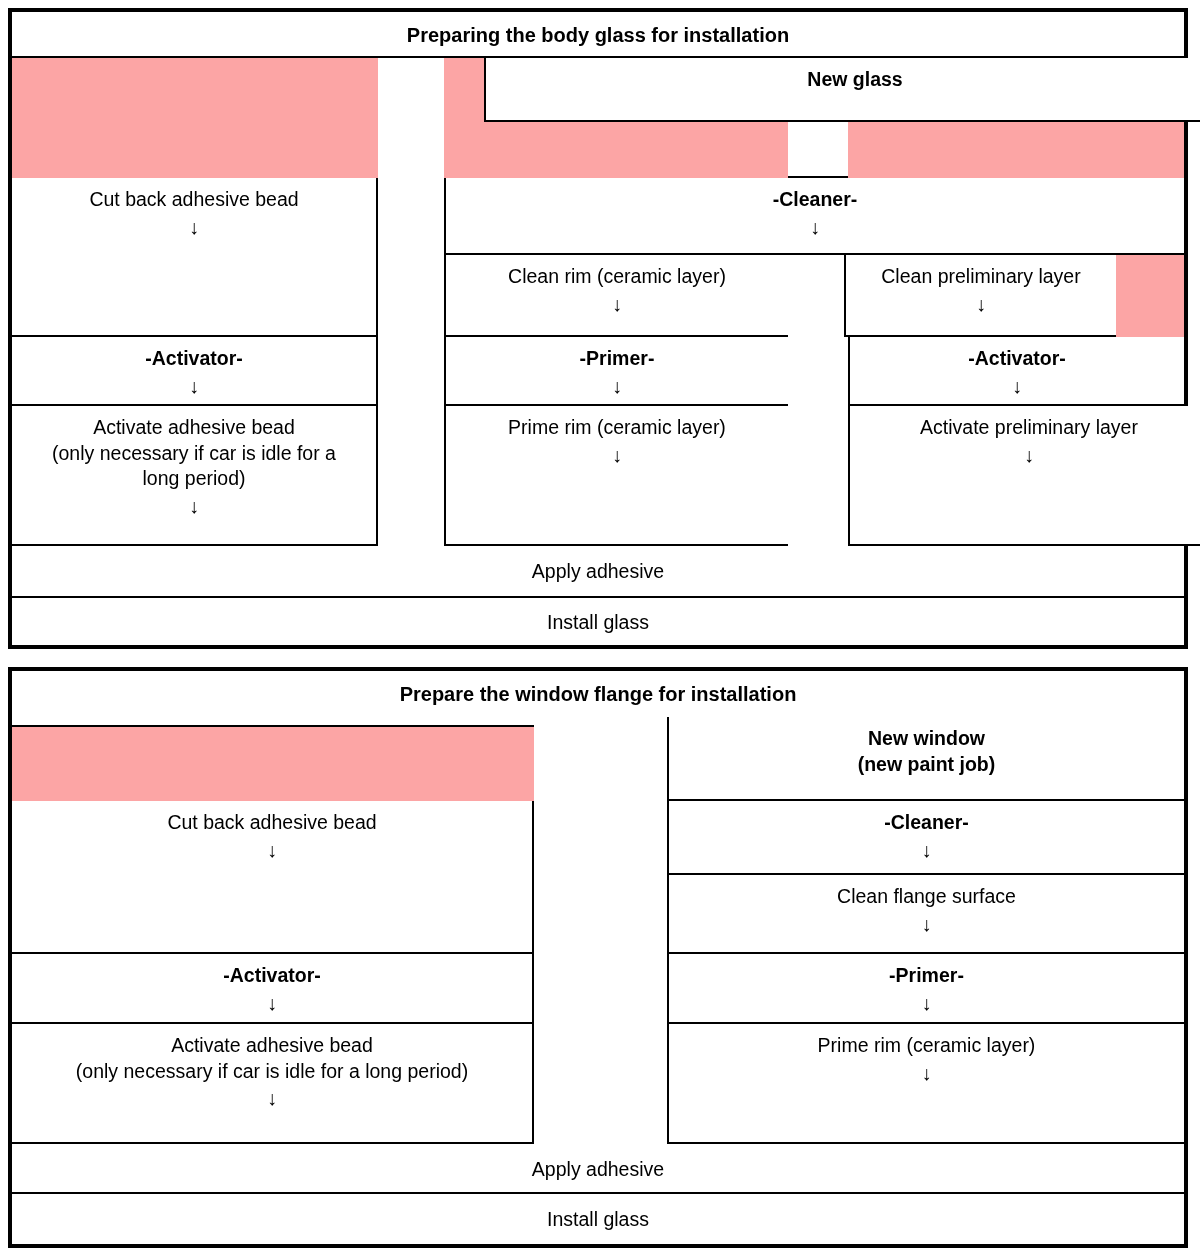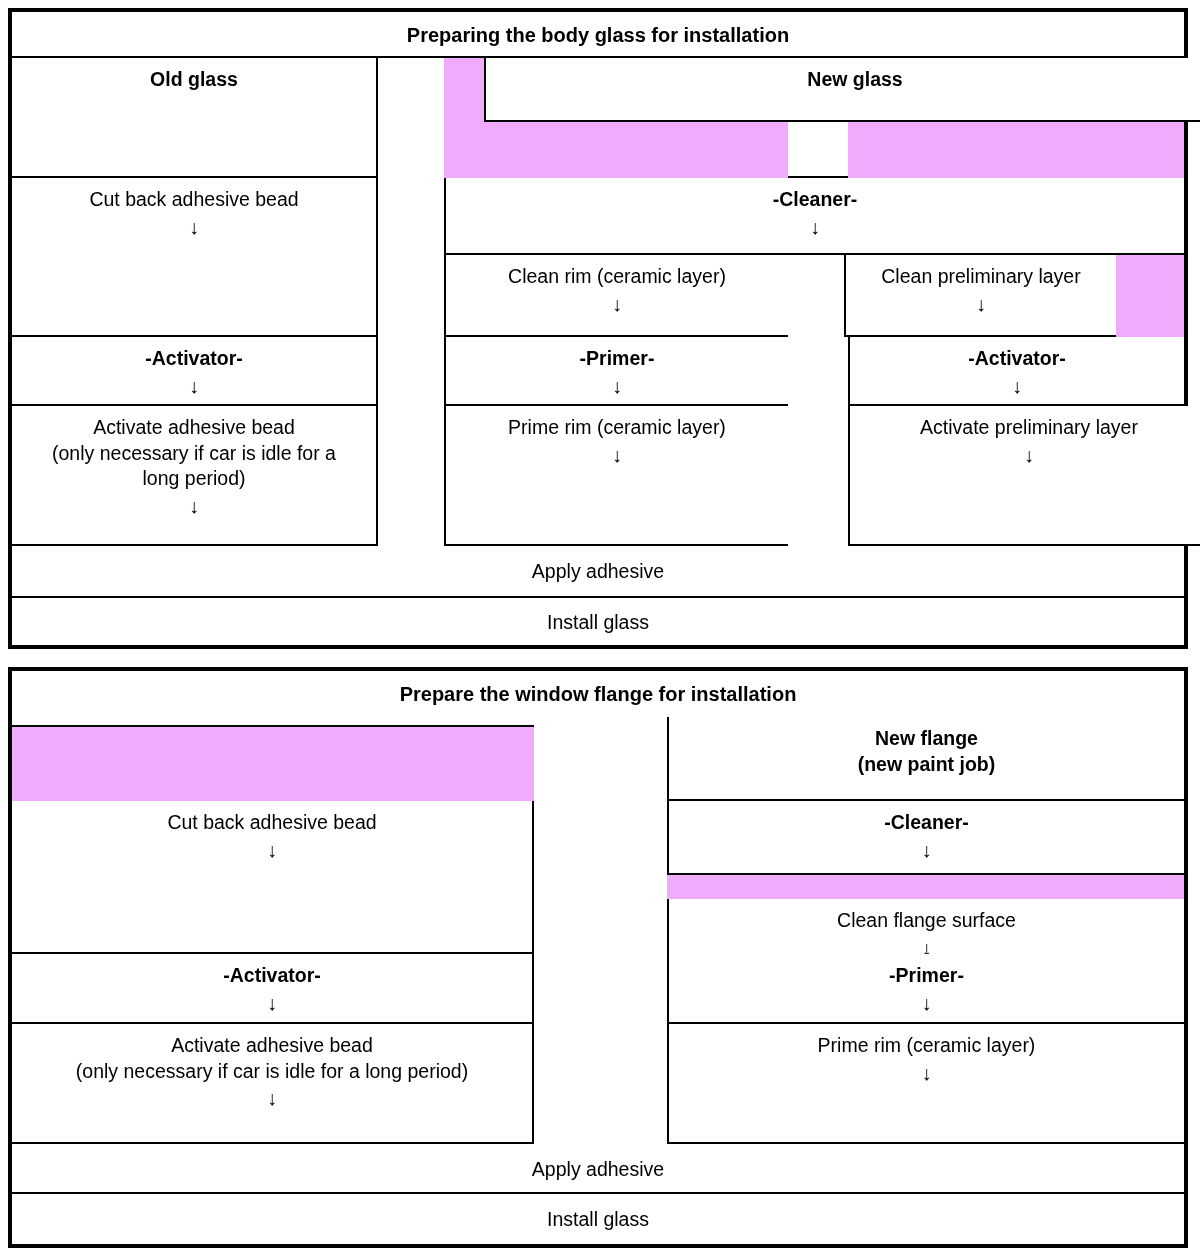--- a/index.html
+++ b/index.html
@@ -18,21 +18,21 @@
   .page {
     position: relative;
     width: 1200px;
     height: 1256px;
   }
 
   
   .panel {
     position: absolute;
     border: 4px solid #000;
-    background: #f0abfc;
+    background: #fca5a5;
     box-sizing: border-box;
   }
   #panel-glass  { left: 8px;  top: 8px;   width: 1180px; height: 641px; }
   #panel-flange { left: 8px;  top: 667px; width: 1180px; height: 581px; }
 
   
   .cell {
     position: absolute;
     box-sizing: border-box;
     background: #fff;
@@ -70,21 +70,20 @@
 </style>
 </head>
 <body>
 
 <div class="page">
 
   <div class="panel" id="panel-glass">
 
     <div class="cell title-cell b-bottom" style="left:0px; top:0px; width:1172px; height:46px;">Preparing the body glass for installation</div>
 
-    <div class="cell b-right b-bottom bold" style="left:0px; top:46px; width:366px; height:120px;">Old glass</div>
 
     <div class="cell b-right b-bottom" style="left:0px; top:166px; width:366px; height:159px;">
       <span>Cut back adhesive bead</span>
       <span class="arrow">↓</span>
     </div>
 
     <div class="cell b-right b-bottom bold" style="left:0px; top:325px; width:366px; height:69px;">
       <span>-Activator-</span>
       <span class="arrow">↓</span>
     </div>
@@ -157,29 +156,29 @@
     </div>
 
     <div class="cell b-right b-bottom" style="left:0px; top:353px; width:522px; height:120px;">
       <span style="white-space:pre-line;">Activate adhesive bead
 (only necessary if car is idle for a long period)</span>
       <span class="arrow">↓</span>
     </div>
 
     <div class="spacer-col" style="left:522px; top:46px; width:133px; height:427px;"></div>
 
-    <div class="cell b-left b-bottom bold" style="left:655px; top:46px; width:517px; height:84px; white-space:pre-line;">New flange
+    <div class="cell b-left b-bottom bold" style="left:655px; top:46px; width:517px; height:84px; white-space:pre-line;">New window
 (new paint job)</div>
 
     <div class="cell b-left b-bottom bold" style="left:655px; top:130px; width:517px; height:74px;">
       <span>-Cleaner-</span>
       <span class="arrow">↓</span>
     </div>
 
-    <div class="cell b-left b-bottom" style="left:655px; top:204px; width:517px; height:79px;margin-top:24px;">
+    <div class="cell b-left b-bottom" style="left:655px; top:204px; width:517px; height:79px;">
       <span>Clean flange surface</span>
       <span class="arrow">↓</span>
     </div>
 
     <div class="cell b-left b-bottom bold" style="left:655px; top:283px; width:517px; height:70px;">
       <span>-Primer-</span>
       <span class="arrow">↓</span>
     </div>
 
     <div class="cell b-left b-bottom" style="left:655px; top:353px; width:517px; height:120px;">

